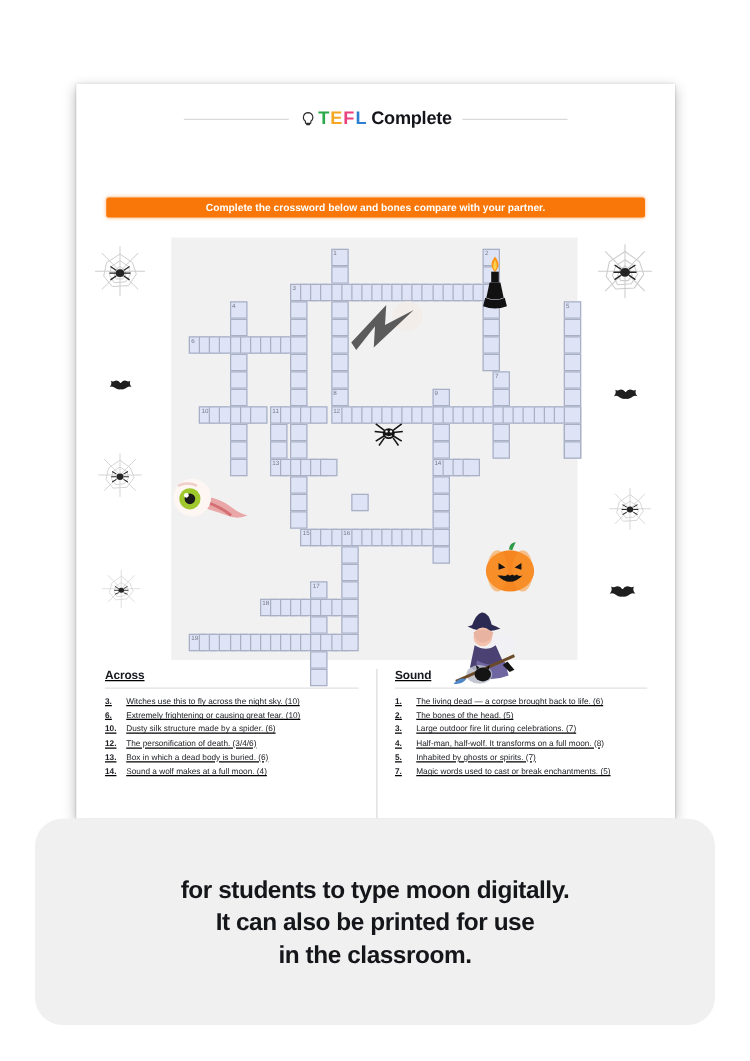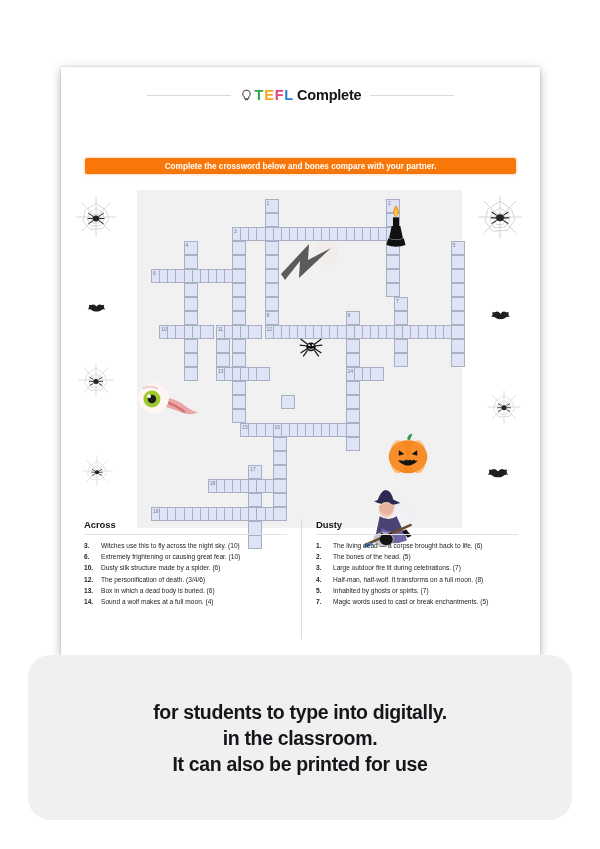--- a/index.html
+++ b/index.html
@@ -78,24 +78,25 @@
   }
   .cell .num {
     position: absolute; left: 1px; top: 0px;
     font-size: 5px; line-height: 6px; color: #76798a;
     font-family: "Liberation Sans", sans-serif;
   }
   .grid-art { position: absolute; pointer-events: none; }
 
   
   .clues {
-    position: absolute; left: 23px; top: 452px;
+    position: absolute; left: 23px; top: 468px;
     width: 434px; height: 120px;
     display: flex;
     overflow: hidden;
+    text-decoration: underline;
   }
   .col { width: 50%; position: relative; }
   .col.left { padding-right: 14px; }
   .col.right { padding-left: 14px; border-left: 1px solid #dcdcdc; }
   .col h3 {
     font-size: 9.5px; color: #16181d; font-weight: bold; letter-spacing: -0.1px;
     margin-bottom: 4px;
   }
   .col .rule { height: 1px; background: #e2e2e2; margin-bottom: 5px; }
   .clue {
@@ -530,21 +531,21 @@
               <span class="n">13.</span>
               <span class="t">Box in which a dead body is buried. (6)</span>
             </div>
             <div class="clue">
               <span class="n">14.</span>
               <span class="t">Sound a wolf makes at a full moon. (4)</span>
             </div>
           </div>
       </div>
       <div class="col right">
-        <h3>Dusty</h3>
+        <h3>Sound</h3>
         <div class="rule"></div>
         <div id="down-list">
             <div class="clue">
               <span class="n">1.</span>
               <span class="t">The living dead — a corpse brought back to life. (6)</span>
             </div>
             <div class="clue">
               <span class="n">2.</span>
               <span class="t">The bones of the head. (5)</span>
             </div>
@@ -564,18 +565,18 @@
               <span class="n">7.</span>
               <span class="t">Magic words used to cast or break enchantments. (5)</span>
             </div>
           </div>
       </div>
     </div>
 
   </div>
 
   <div class="caption-card">
-    <p>for students to type into digitally.</p>
+    <p>for students to type moon digitally.</p>
+    <p>It can also be printed for use</p>
     <p>in the classroom.</p>
-    <p>It can also be printed for use</p>
   </div>
 
 </div>
 
 </body></html>

